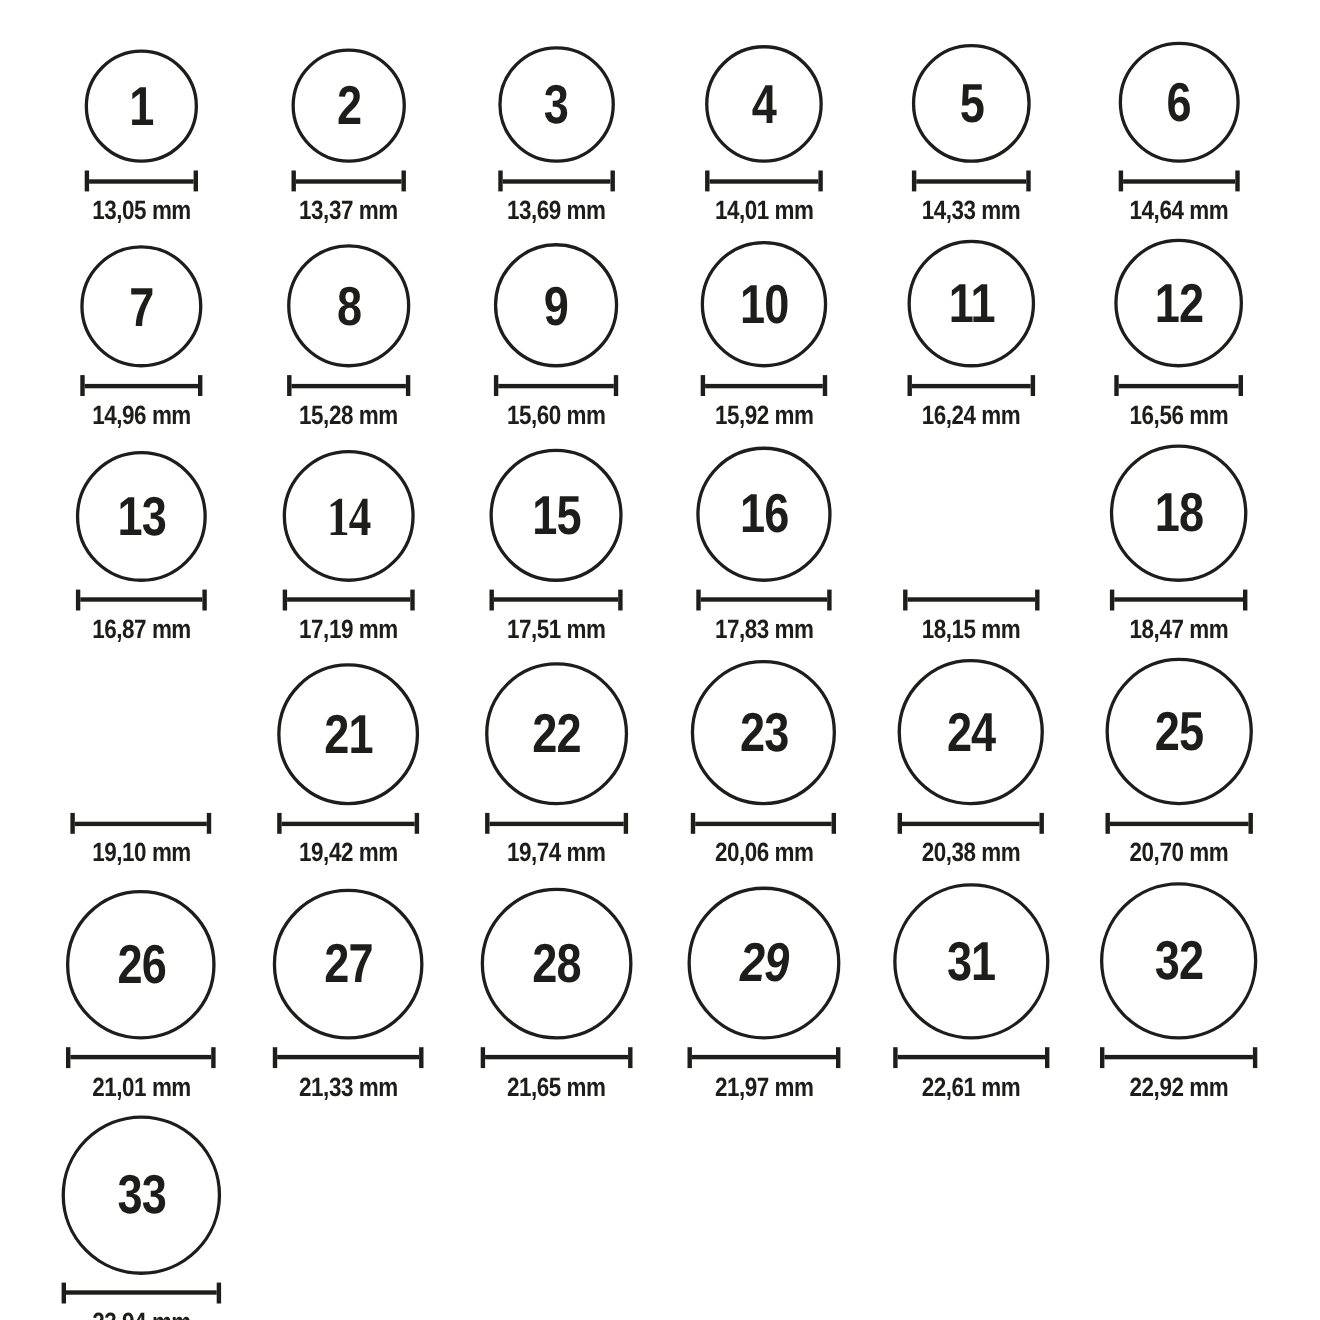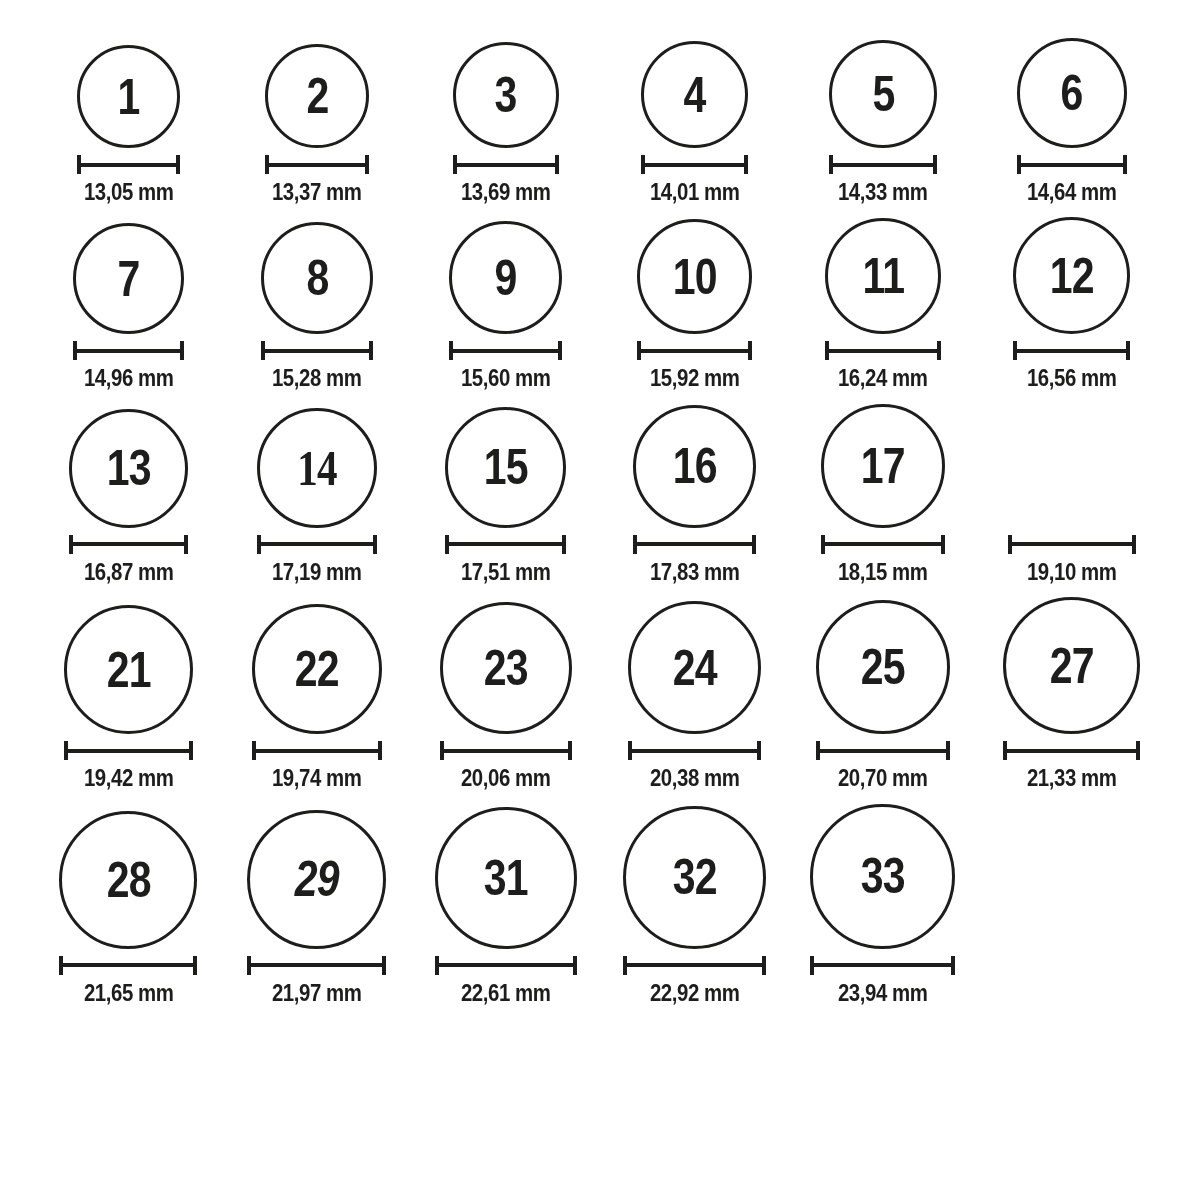--- a/index.html
+++ b/index.html
@@ -213,27 +213,33 @@
     <div class="ring-cell">
     <div class="ring-circle" style="width: 123px; height: 123px;">
       <span class="ring-number">16</span>
     </div>
     <div class="measure" style="width: 123px;">
       <div class="measure-bar"></div>
     </div>
     <div class="diameter-label">17,83 mm</div>
   </div>
     <div class="ring-cell">
-    <div class="ring-circle" style="width: 124px; height: 124px;">
-      <span class="ring-number">17</span>
-    </div>
     <div class="measure" style="width: 124px;">
       <div class="measure-bar"></div>
     </div>
     <div class="diameter-label">18,15 mm</div>
+  </div>
+    <div class="ring-cell">
+    <div class="ring-circle" style="width: 125px; height: 125px;">
+      <span class="ring-number">18</span>
+    </div>
+    <div class="measure" style="width: 125px;">
+      <div class="measure-bar"></div>
+    </div>
+    <div class="diameter-label">18,47 mm</div>
   </div>
     <div class="ring-cell">
     <div class="measure" style="width: 128px;">
       <div class="measure-bar"></div>
     </div>
     <div class="diameter-label">19,10 mm</div>
   </div>
     <div class="ring-cell">
     <div class="ring-circle" style="width: 129px; height: 129px;">
       <span class="ring-number">21</span>
@@ -273,20 +279,29 @@
     <div class="ring-cell">
     <div class="ring-circle" style="width: 134px; height: 134px;">
       <span class="ring-number">25</span>
     </div>
     <div class="measure" style="width: 134px;">
       <div class="measure-bar"></div>
     </div>
     <div class="diameter-label">20,70 mm</div>
   </div>
     <div class="ring-cell">
+    <div class="ring-circle" style="width: 136px; height: 136px;">
+      <span class="ring-number">26</span>
+    </div>
+    <div class="measure" style="width: 136px;">
+      <div class="measure-bar"></div>
+    </div>
+    <div class="diameter-label">21,01 mm</div>
+  </div>
+    <div class="ring-cell">
     <div class="ring-circle" style="width: 137px; height: 137px;">
       <span class="ring-number">27</span>
     </div>
     <div class="measure" style="width: 137px;">
       <div class="measure-bar"></div>
     </div>
     <div class="diameter-label">21,33 mm</div>
   </div>
     <div class="ring-cell">
     <div class="ring-circle" style="width: 138px; height: 138px;">

